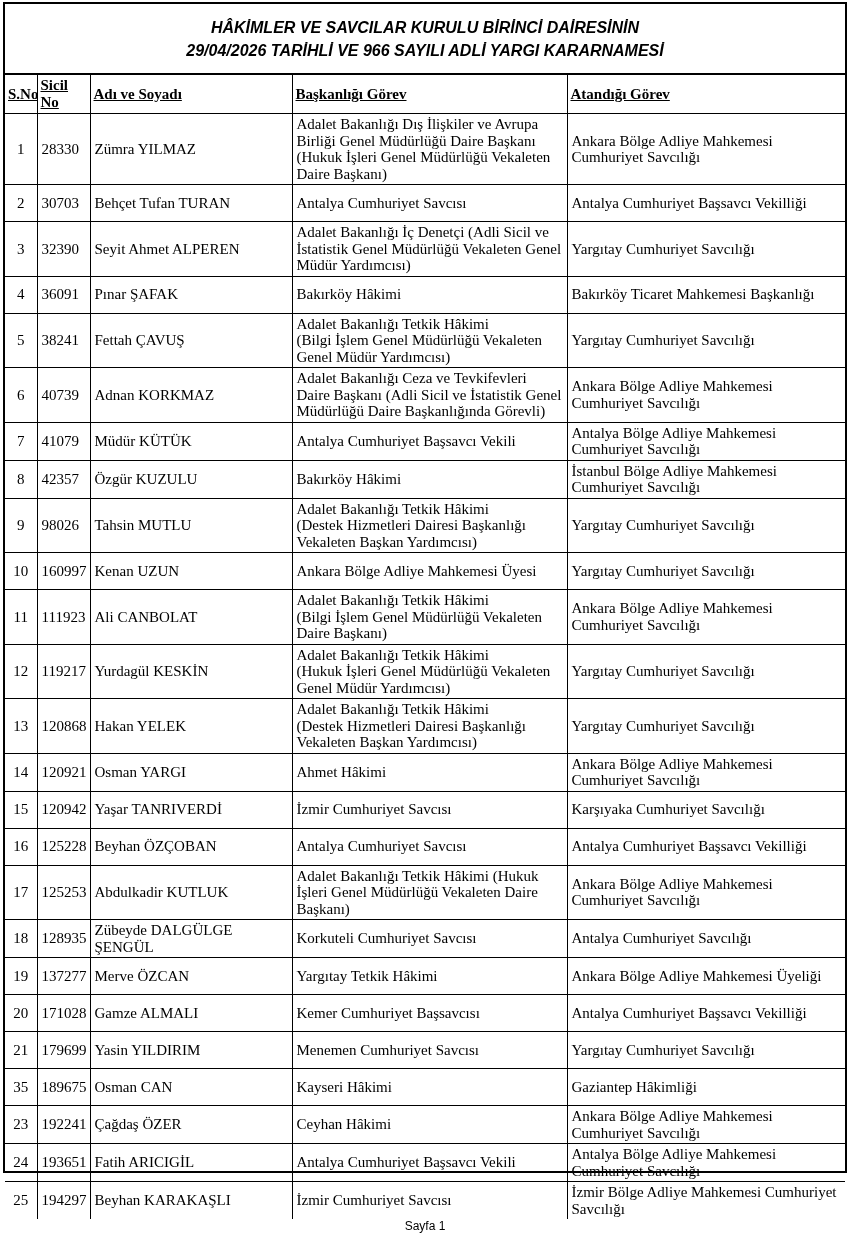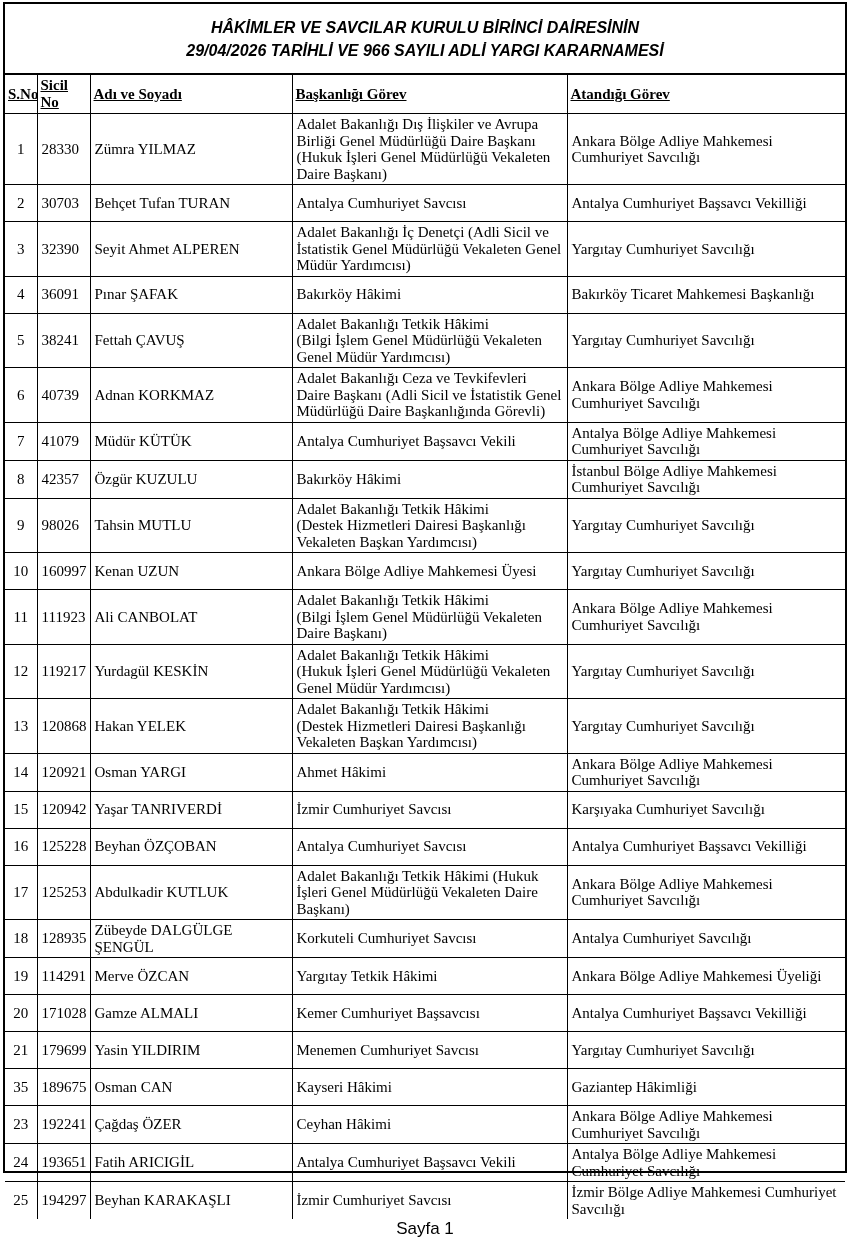--- a/index.html
+++ b/index.html
@@ -67,21 +67,21 @@
   table.decree tr > *:first-child { border-left: none; }
   table.decree tr > *:last-child  { border-right: none; }
   table.decree thead tr > * { border-top: none; }
   table.decree tbody tr:last-child > * { border-bottom: none; }
   .page-footer {
     position: absolute;
     left: 0; top: 1219px;
     width: 850px;
     text-align: center;
     font-family: "Liberation Sans", sans-serif;
-    font-size: 17px;
+    font-size: 12px;
   }
 </style>
 </head>
 <body>
 
 <div class="page-frame">
   <div class="title-block">
     <div>HÂKİMLER VE SAVCILAR KURULU BİRİNCİ DAİRESİNİN</div>
     <div>29/04/2026 TARİHLİ VE 966 SAYILI ADLİ YARGI KARARNAMESİ</div>
   </div>
@@ -230,21 +230,21 @@
   </tr>
         <tr>
     <td class="sno">18</td>
     <td class="sicil">128935</td>
     <td class="name">Zübeyde DALGÜLGE ŞENGÜL</td>
     <td class="cur">Korkuteli Cumhuriyet Savcısı</td>
     <td class="asg">Antalya Cumhuriyet Savcılığı</td>
   </tr>
         <tr>
     <td class="sno">19</td>
-    <td class="sicil">114291</td>
+    <td class="sicil">137277</td>
     <td class="name">Merve ÖZCAN</td>
     <td class="cur">Yargıtay Tetkik Hâkimi</td>
     <td class="asg">Ankara Bölge Adliye Mahkemesi Üyeliği</td>
   </tr>
         <tr>
     <td class="sno">20</td>
     <td class="sicil">171028</td>
     <td class="name">Gamze ALMALI</td>
     <td class="cur">Kemer Cumhuriyet Başsavcısı</td>
     <td class="asg">Antalya Cumhuriyet Başsavcı Vekilliği</td>

